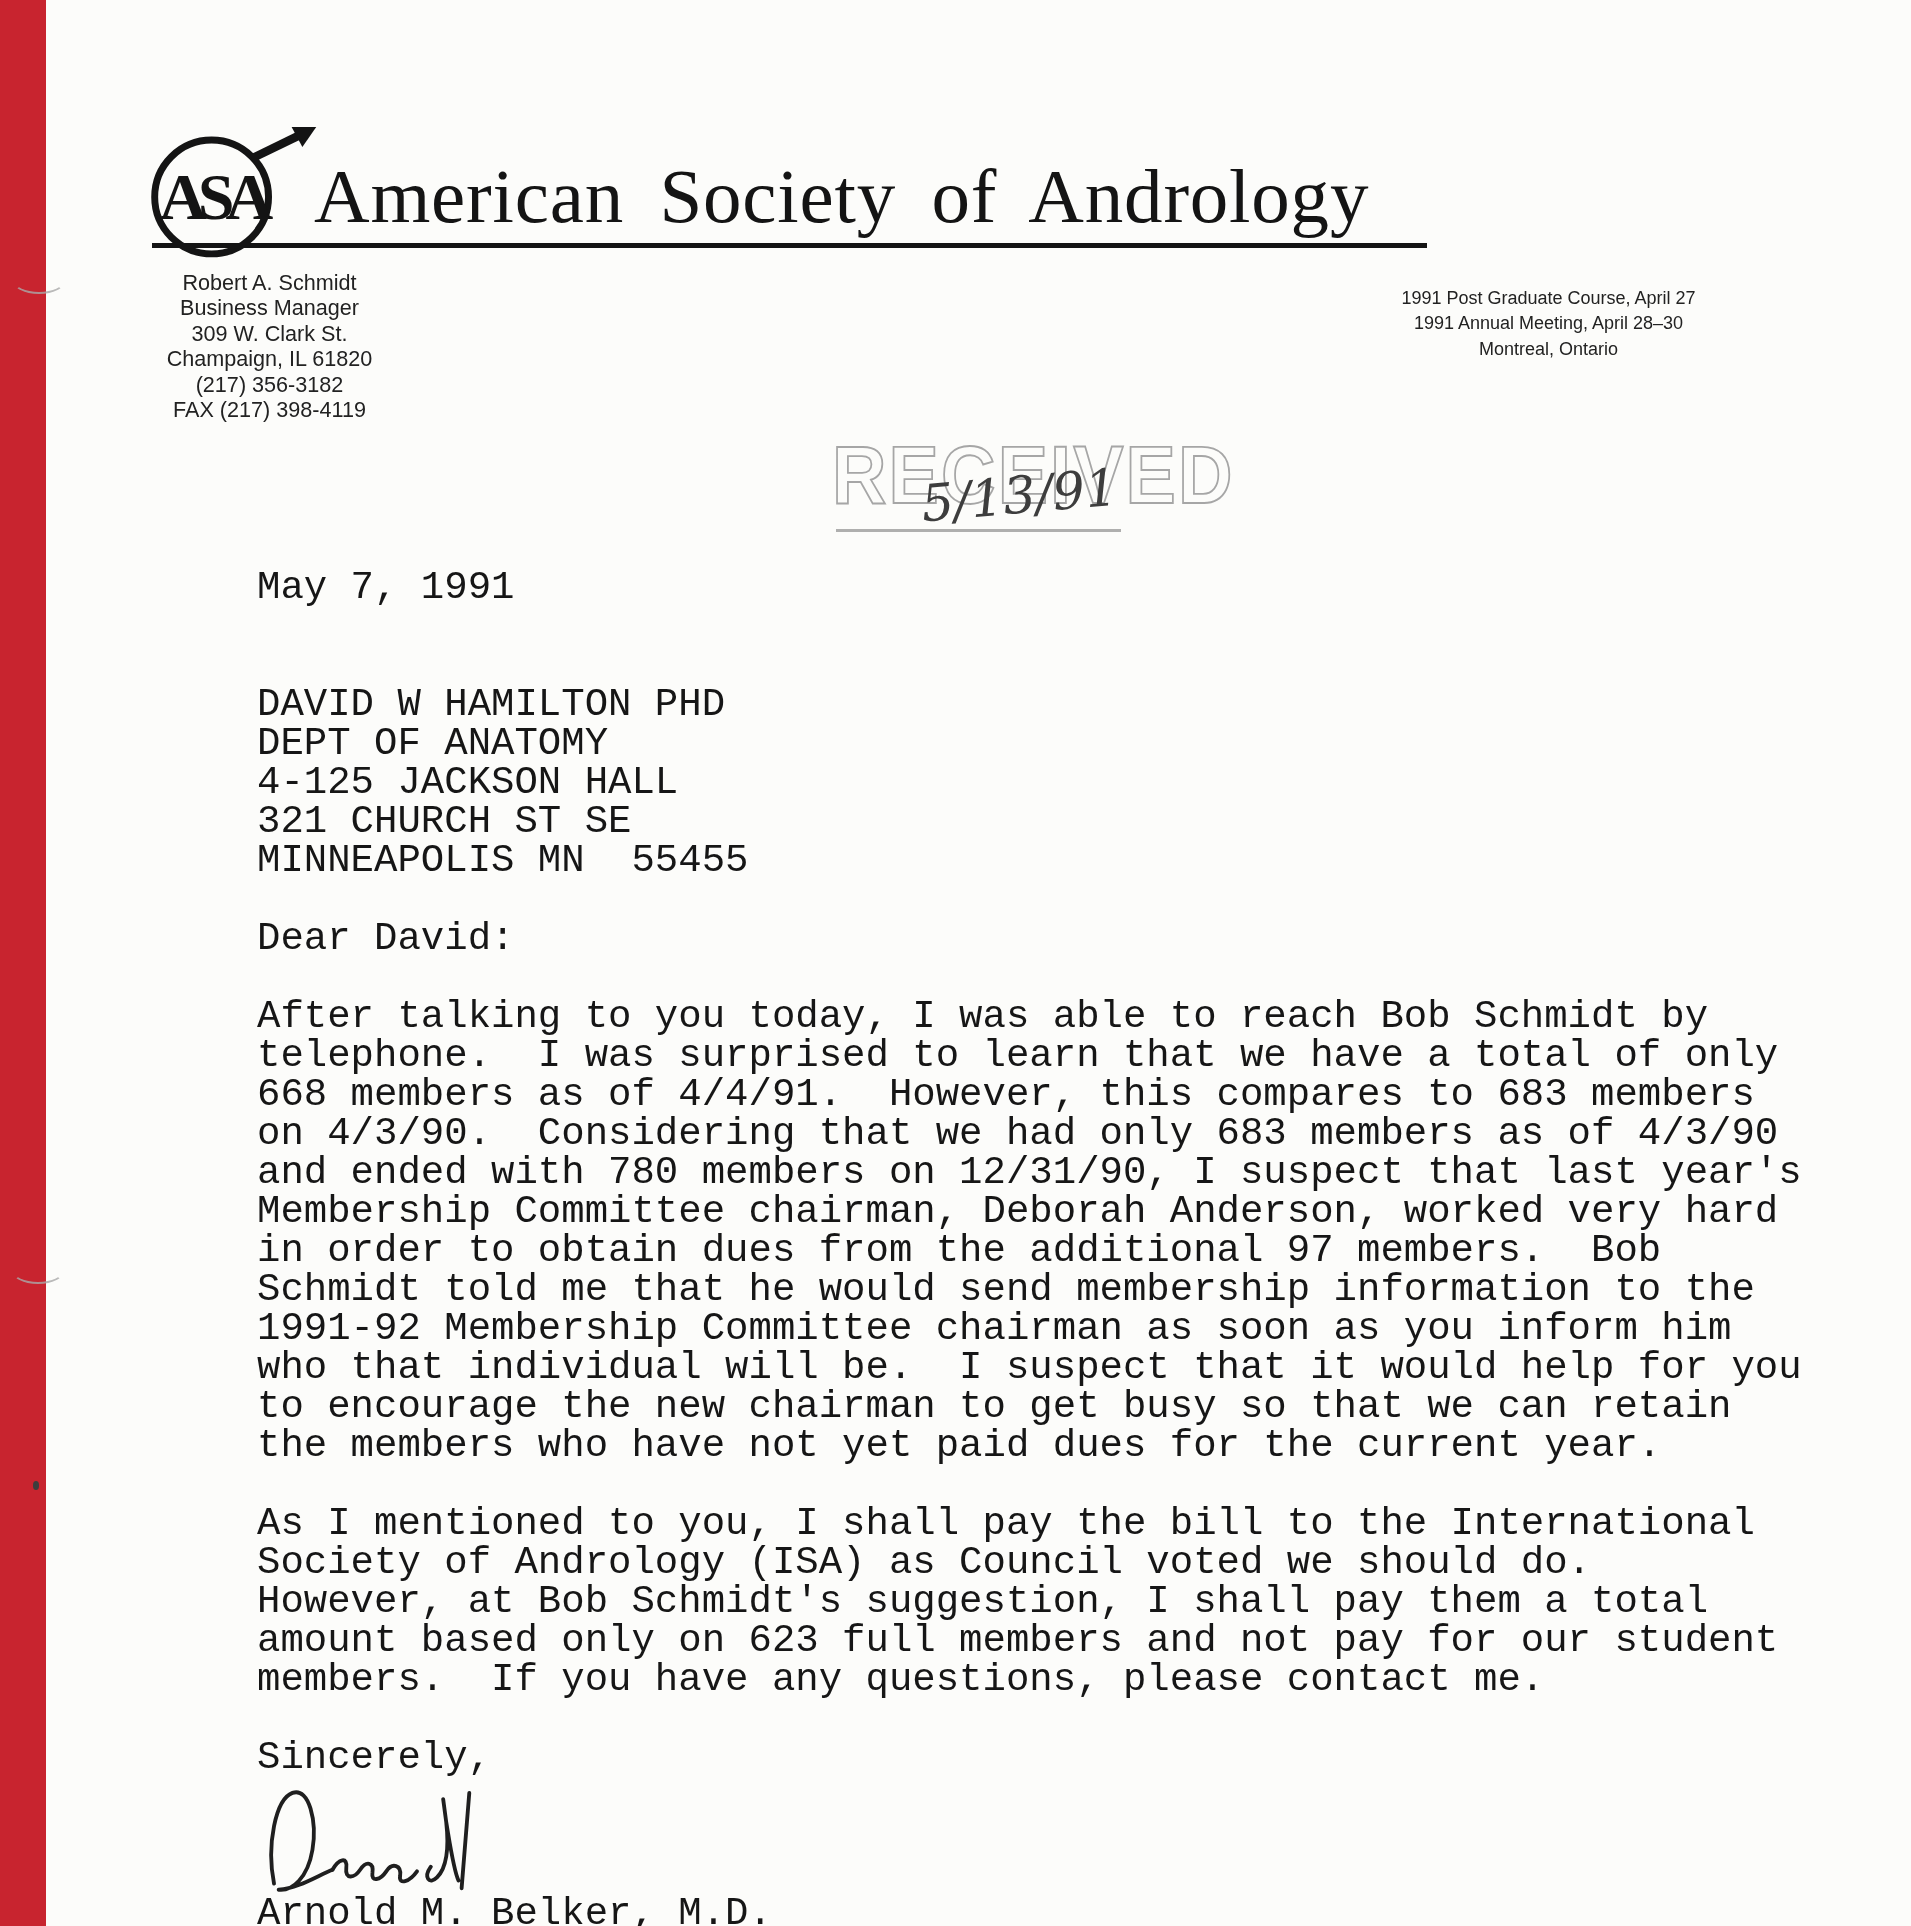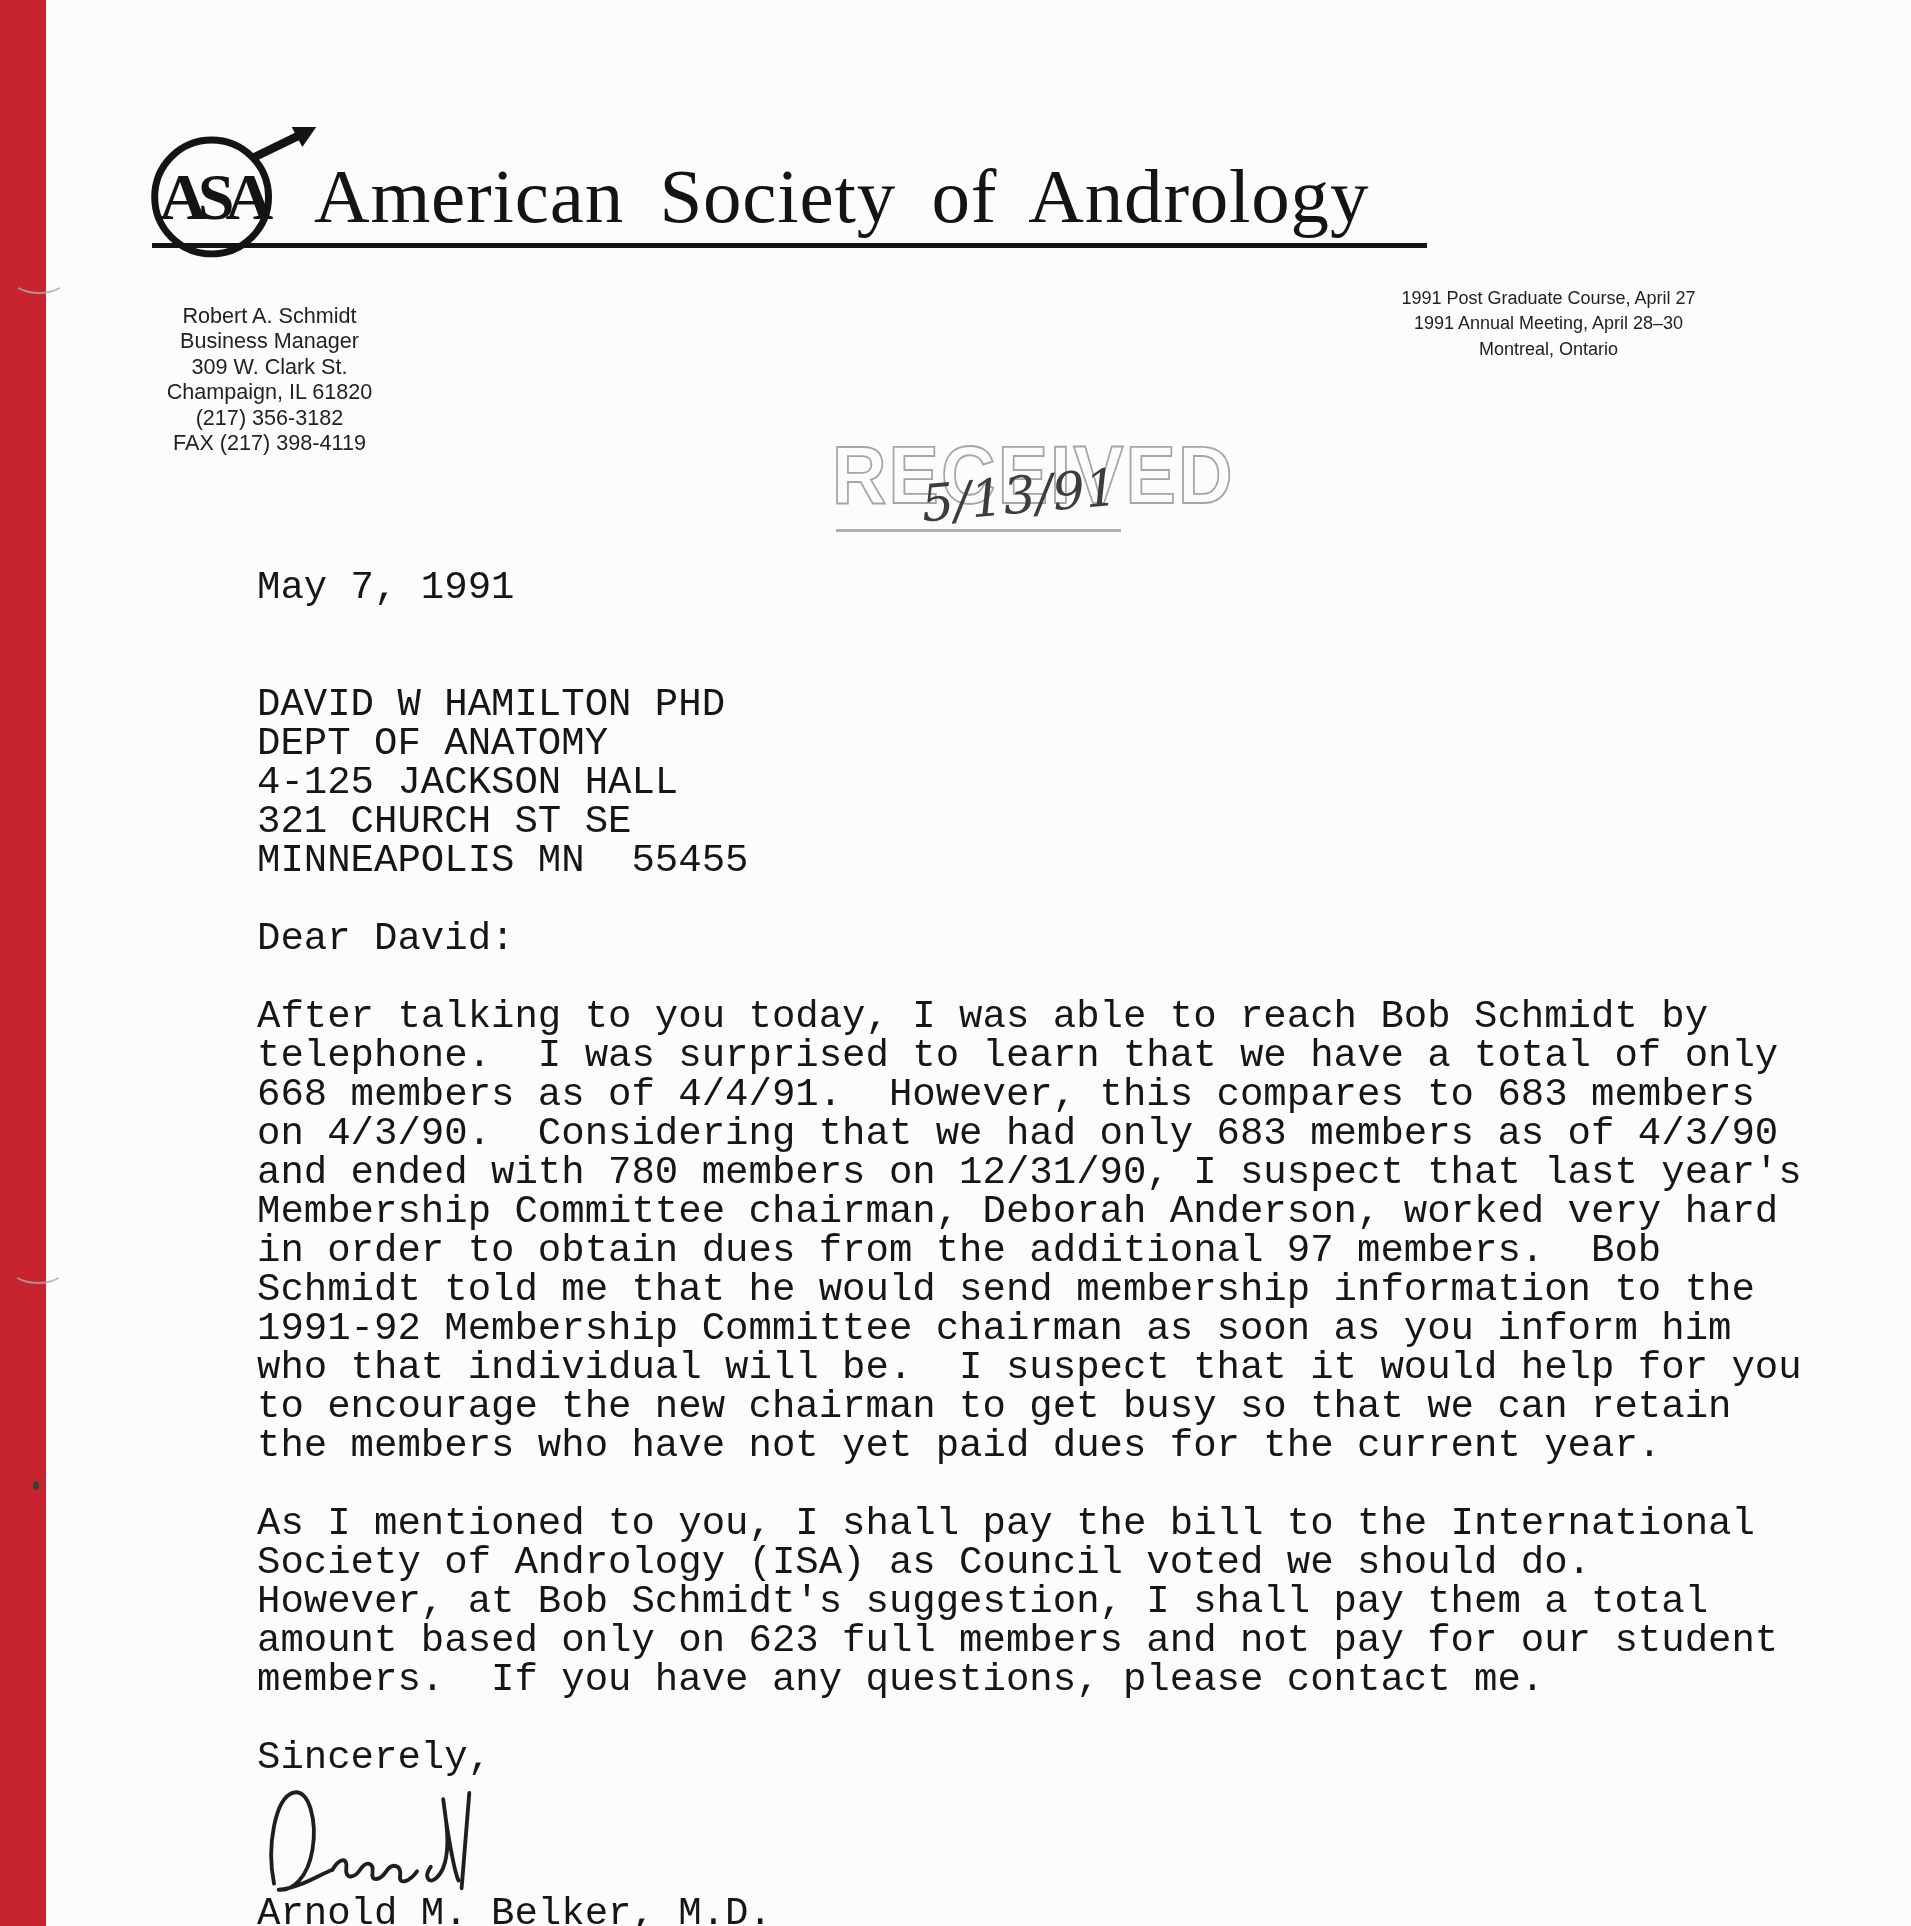--- a/index.html
+++ b/index.html
@@ -24,21 +24,21 @@
   .org-title {
     position:absolute; left:306px; top:152px;
     font-family:"Liberation Serif", serif; font-weight:400;
     font-size:77px; letter-spacing:0.8px; word-spacing:15.4px; color:#141414;
     white-space:nowrap;
     margin-left:8px;
   }
   .title-rule { position:absolute; left:152px; top:243px; width:1275px; height:5px; background:#141414; }
 
   .contact-block {
-    position:absolute; left:123px; top:303px; width:293px; text-align:center;
+    position:absolute; left:123px; top:270px; width:293px; text-align:center;
     font-size:21.6px; line-height:25.4px; white-space:pre-line; color:#222;
   }
   .events-block {
     position:absolute; left:1306px; top:286px; width:485px; text-align:center;
     font-size:18px; line-height:25.4px; white-space:pre-line; color:#222;
   }
 
   
   .stamp-word {
     position:absolute; left:832px; top:428px;

